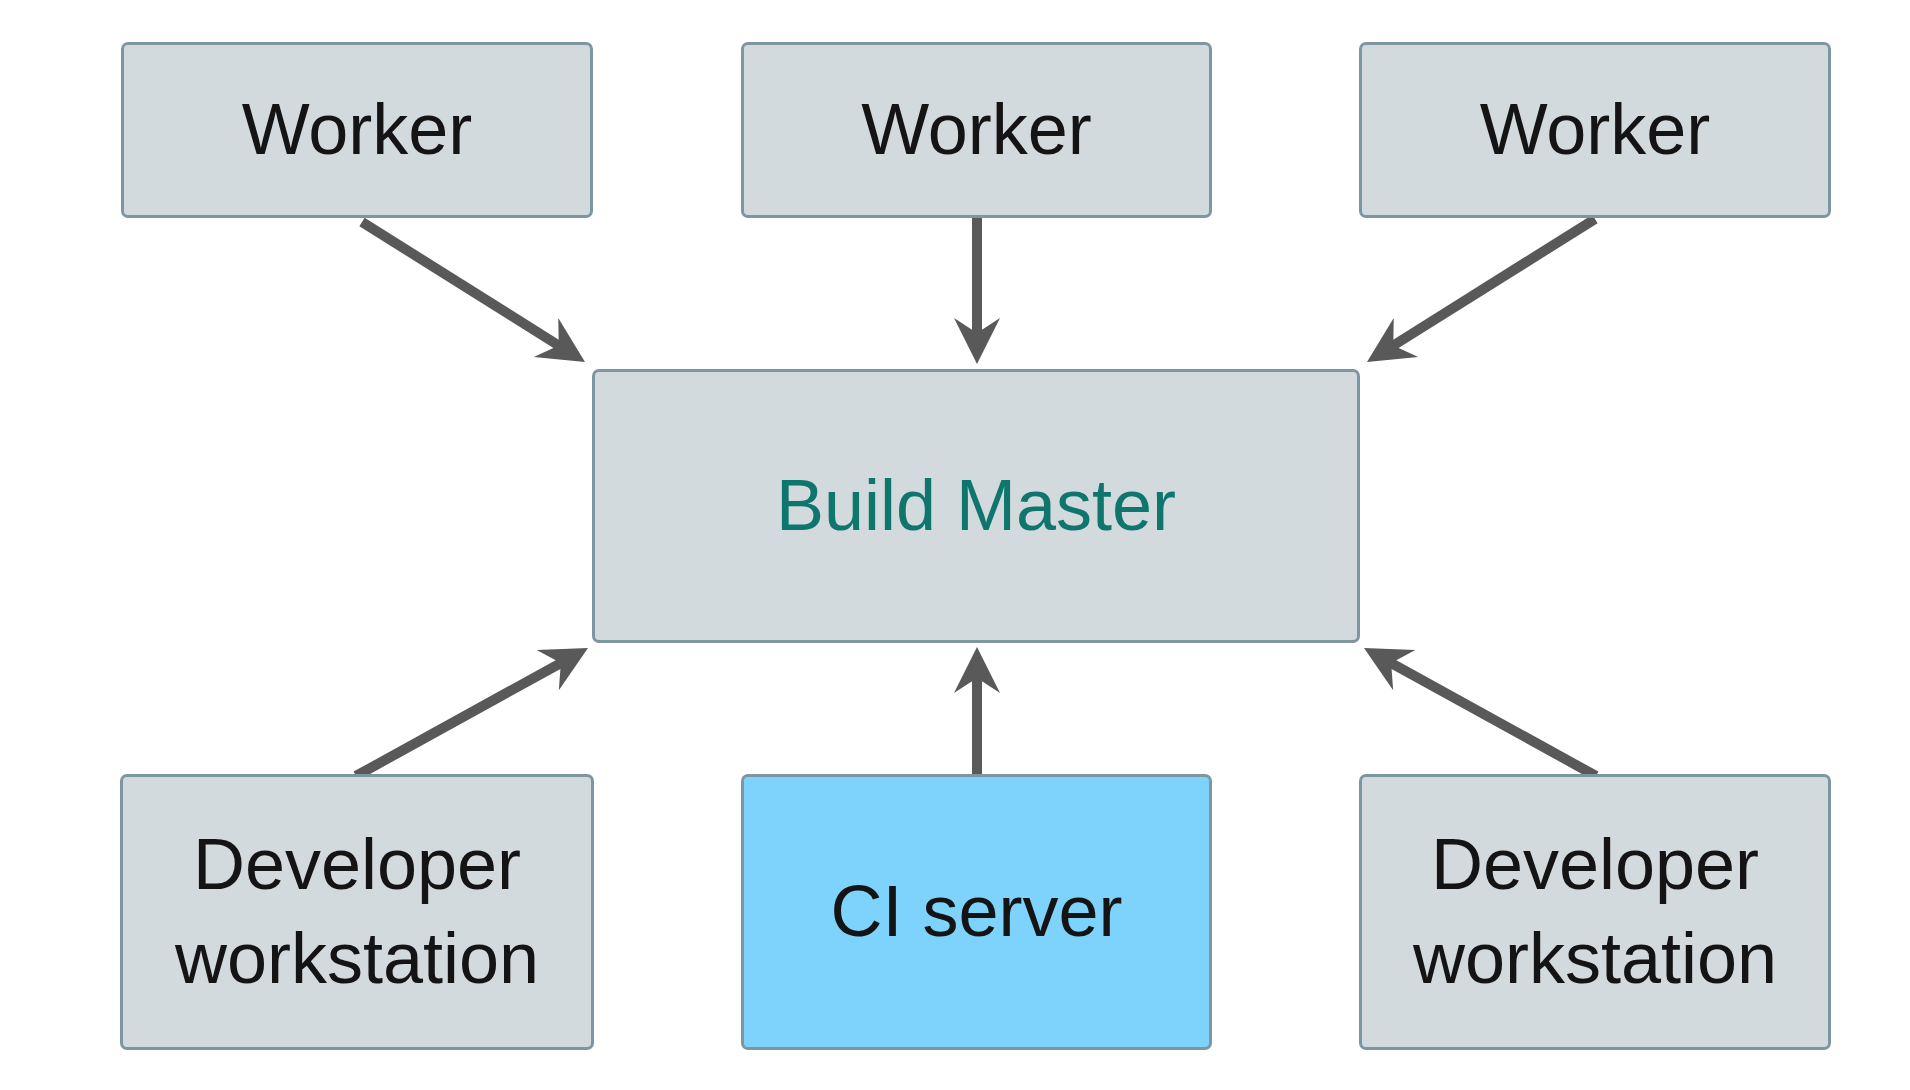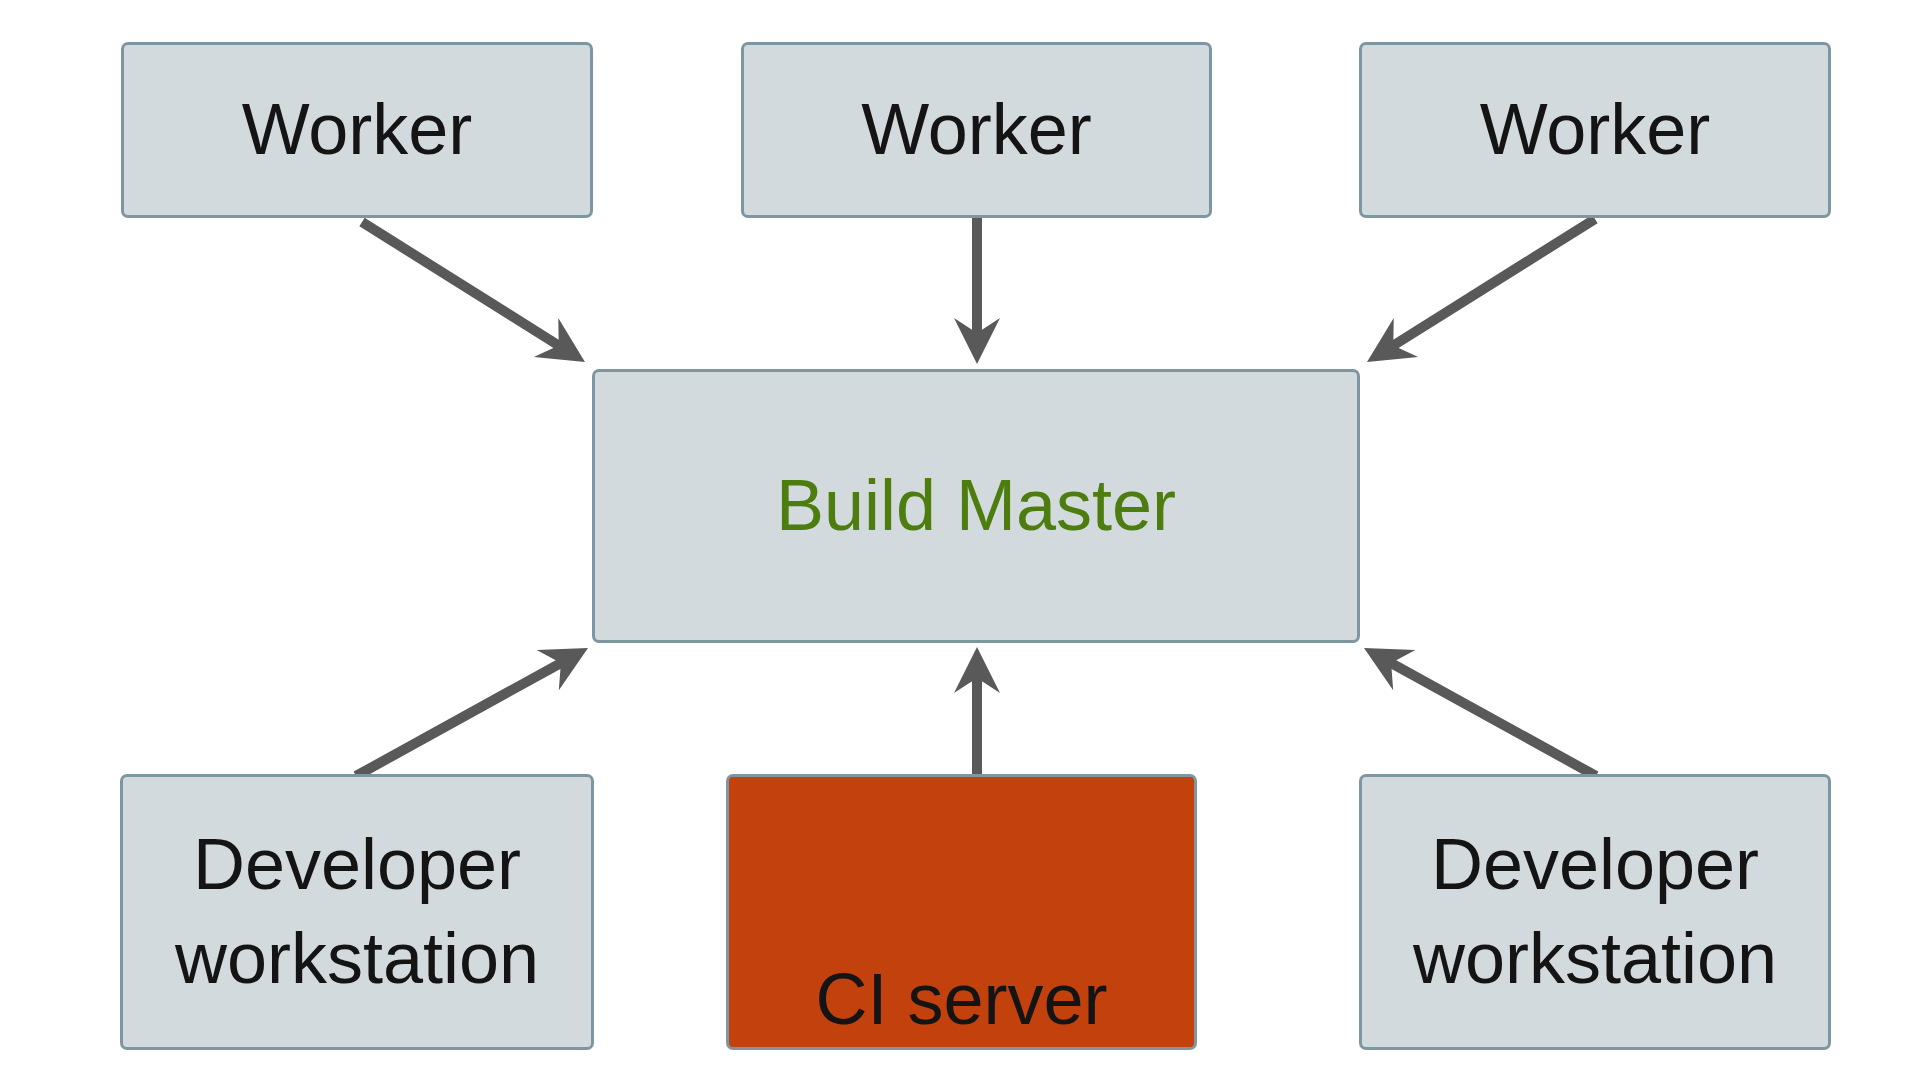--- a/index.html
+++ b/index.html
@@ -72,24 +72,24 @@
 <div class="node" style="left: 121px; top: 42px; width: 472px; height: 176px; background: rgb(211, 218, 221); border: 3px solid rgb(126, 150, 162);">
       <span class="node-label" style="color: rgb(20, 20, 20);">Worker</span>
     </div>
     <div class="node" style="left: 741px; top: 42px; width: 471px; height: 176px; background: rgb(211, 218, 221); border: 3px solid rgb(126, 150, 162);">
       <span class="node-label" style="color: rgb(20, 20, 20);">Worker</span>
     </div>
     <div class="node" style="left: 1359px; top: 42px; width: 472px; height: 176px; background: rgb(211, 218, 221); border: 3px solid rgb(126, 150, 162);">
       <span class="node-label" style="color: rgb(20, 20, 20);">Worker</span>
     </div>
     <div class="node" style="left: 592px; top: 369px; width: 768px; height: 274px; background: rgb(211, 218, 221); border: 3px solid rgb(126, 150, 162);">
-      <span class="node-label" style="color: #4d7c0f;">Build Master</span>
+      <span class="node-label" style="color: #0f766e;">Build Master</span>
     </div>
     <div class="node" style="left: 120px; top: 774px; width: 474px; height: 276px; background: rgb(211, 218, 221); border: 3px solid rgb(126, 150, 162);">
       <span class="node-label" style="color: rgb(20, 20, 20);">Developer workstation</span>
     </div>
-    <div class="node" style="left: 726px; top: 774px; width: 471px; height: 276px; background: #c2410c; border: 3px solid rgb(126, 150, 162); align-items: flex-end;">
+    <div class="node" style="left: 741px; top: 774px; width: 471px; height: 276px; background: #7dd3fc; border: 3px solid rgb(126, 150, 162);">
       <span class="node-label" style="color: rgb(20, 20, 20);">CI server</span>
     </div>
     <div class="node" style="left: 1359px; top: 774px; width: 472px; height: 276px; background: rgb(211, 218, 221); border: 3px solid rgb(126, 150, 162);">
       <span class="node-label" style="color: rgb(20, 20, 20);">Developer workstation</span>
     </div>
   </div>
 
 </body></html>

